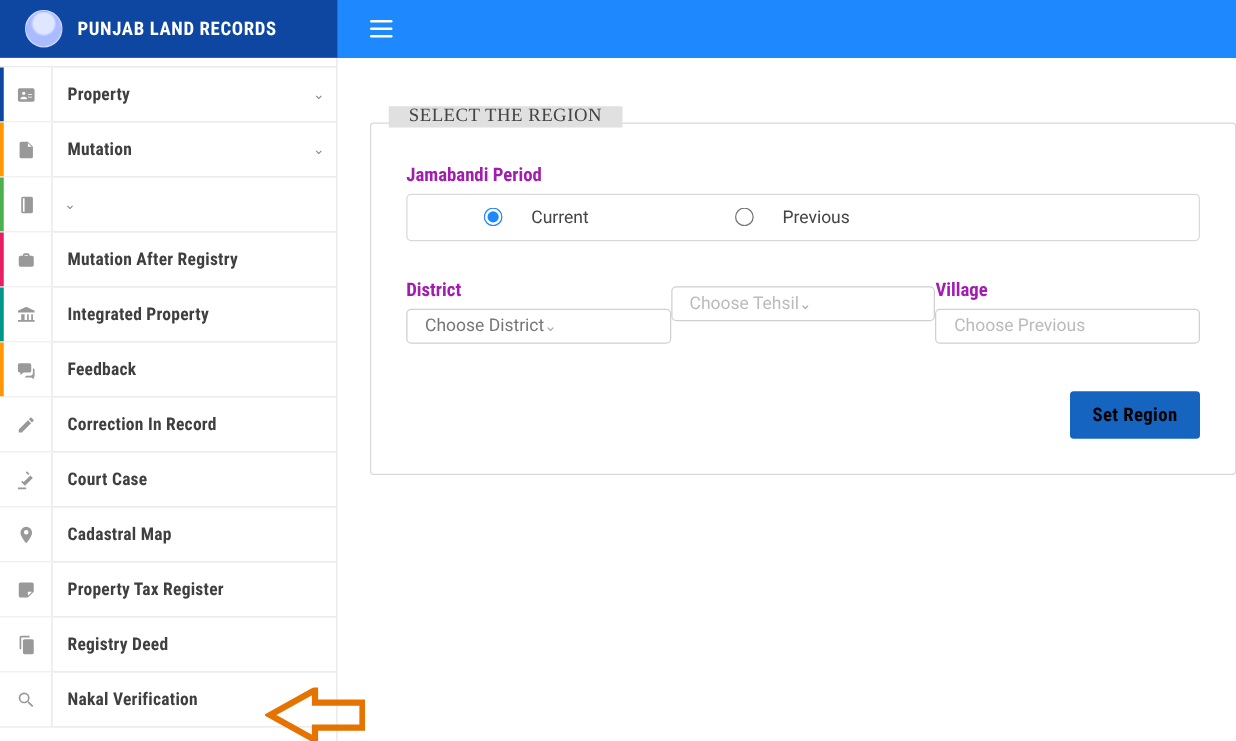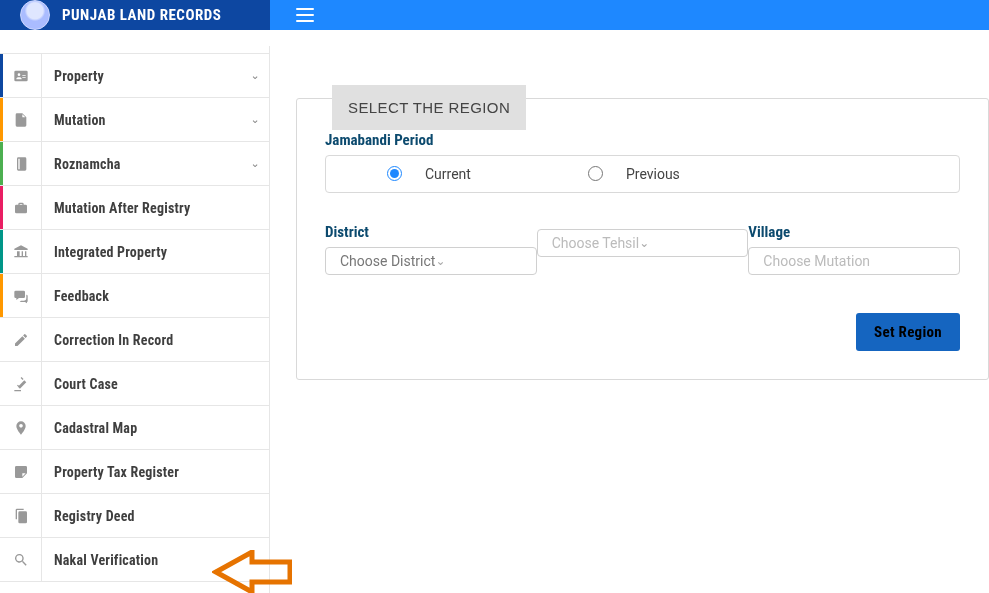--- a/index.html
+++ b/index.html
@@ -1,19 +1,19 @@
 <!DOCTYPE html>
 <html><head>
 <meta charset="utf-8">
 <style>
 * { box-sizing: border-box; margin: 0; padding: 0; }
 body { font-family: "Segoe UI", Roboto, Arial, sans-serif; background: #fff; font-size: 14px; color: #555; position: relative; }
 
 
-.topbar { position: fixed; top: 0; left: 0; right: 0; height: 30px; display: flex; z-index: 10; }
+.topbar { position: fixed; top: 0; left: 0; right: 0; height: 46px; display: flex; z-index: 10; }
 .brand { width: 270px; background: #0d47a1; display: flex; align-items: center; padding-left: 20px; gap: 12px; }
 .brand-logo { width: 30px; height: 30px; border-radius: 50%; background: radial-gradient(circle at 50% 35%, #dfe6ff 0 35%, #aabcff 45% 100%); border: 1px solid #cfd8ff; }
 .brand-title { color: #fff; font-weight: 700; letter-spacing: .5px; font-size: 15px; font-family: "Roboto Condensed", Arial, sans-serif; }
 .topright { flex: 1; background: #1e88ff; display: flex; align-items: center; padding-left: 26px; }
 .hamburger { width: 18px; height: 14px; display: flex; flex-direction: column; justify-content: space-between; cursor: pointer; }
 .hamburger span { height: 2px; background: #fff; border-radius: 1px; }
 
 
 .sidebar-wrap { position: fixed; top: 46px; left: 0; width: 270px; bottom: 0; }
 .sidebar { height: 100%; overflow-y: auto; background: #fff; border-right: 1px solid #e6e6e6; }
@@ -31,23 +31,23 @@
 .edge::before { content: ""; position: absolute; left: 0; top: 0; bottom: 0; width: 3px; }
 .edge-blue::before    { background: #0d47a1; }
 .edge-orange::before  { background: #ff9800; }
 .edge-pink::before    { background: #e91e63; }
 .edge-green::before   { background: #4caf50; }
 .edge-teal::before    { background: #009688; }
 
 
 .main { margin-left: 270px; margin-top: 46px; padding: 28px 0 0 26px; }
 .panel { border: 1px solid #d9d9d9; border-radius: 3px; position: relative; padding: 32px 28px 28px; margin-top: 24px; }
-.panel-legend { position: absolute; top: -14px; left: 35px; background: #e0e0e0; color: #444; font-family: Liberation Sans, sans-serif; font-weight: 500; font-size: 15px; padding: 14px 16px; letter-spacing: .4px; }
-
-.section-label { font-family: "Roboto Condensed", Arial, sans-serif; font-weight: 700; color: #0c4a6e; font-size: 15px; margin-bottom: 6px; }
+.panel-legend { position: absolute; top: -14px; left: 14px; background: #e0e0e0; color: #444; font-family: Liberation Serif, serif; font-weight: 500; font-size: 15px; padding: 0 16px; letter-spacing: .4px; }
+
+.section-label { font-family: "Roboto Condensed", Arial, sans-serif; font-weight: 700; color: #a21caf; font-size: 15px; margin-bottom: 6px; }
 
 .radio-row { border: 1px solid #d9d9d9; border-radius: 4px; padding: 10px 24px; display: flex; gap: 80px; max-width: 680px; align-items: center; }
 .radio-opt { display: flex; align-items: flex-start; gap: 23px; cursor: pointer; padding-left: 37px; }
 .radio-opt input { accent-color: #1e88ff; width: 15px; height: 15px; }
 .radio-opt span { color: #444; }
 
 .row3 { display: flex; margin-top: 30px; }
 .field { flex: 1; min-width: 0; }
 .sel { border: 1px solid #d0d0d0; border-radius: 4px; height: 28px; display: flex; align-items: center; padding: 0 14px; color: #777; margin-top: 6px; cursor: pointer; background: #fff; }
 .sel.disabled { color: #bbb; }
@@ -100,21 +100,20 @@
       <div class="mi-label">Mutation</div>
       <div class="mi-caret">⌄</div>
     </div>
 
     <div class="menu-item edge edge-green">
       <div class="mi-iconcell">
         <svg viewBox="0 0 24 24">
             <path d="M18 2H8a2 2 0 0 0-2 2v16a2 2 0 0 0 2 2h10a2 2 0 0 0 2-2V4a2 2 0 0 0-2-2zM8 4h2v16H8V4z"></path>
           </svg>
       </div>
-      <div class="mi-label">Roznamcha</div>
       <div class="mi-caret">⌄</div>
     </div>
 
     <div class="menu-item edge edge-pink">
       <div class="mi-iconcell">
         <svg viewBox="0 0 24 24">
             <path d="M10 4h4a2 2 0 0 1 2 2v1h3a2 2 0 0 1 2 2v9a2 2 0 0 1-2 2H5a2 2 0 0 1-2-2V9a2 2 0 0 1 2-2h3V6a2 2 0 0 1 2-2zm0 3h4V6h-4v1z"></path>
           </svg>
       </div>
       <div class="mi-label">Mutation After Registry</div>
@@ -221,21 +220,21 @@
       </div>
       <div class="field">
         <div class="sel disabled">
           <span>Choose Tehsil</span>
           <span class="chev">⌄</span>
         </div>
       </div>
       <div class="field">
         <div class="section-label">Village</div>
         <div class="sel disabled">
-          <span>Choose Mutation</span>
+          <span>Choose Previous</span>
           <span class="chev" style="visibility:hidden">⌄</span>
         </div>
       </div>
     </div>
 
     <div class="btn-row">
       <button class="btn">Set Region</button>
     </div>
   </div>
 </div>

